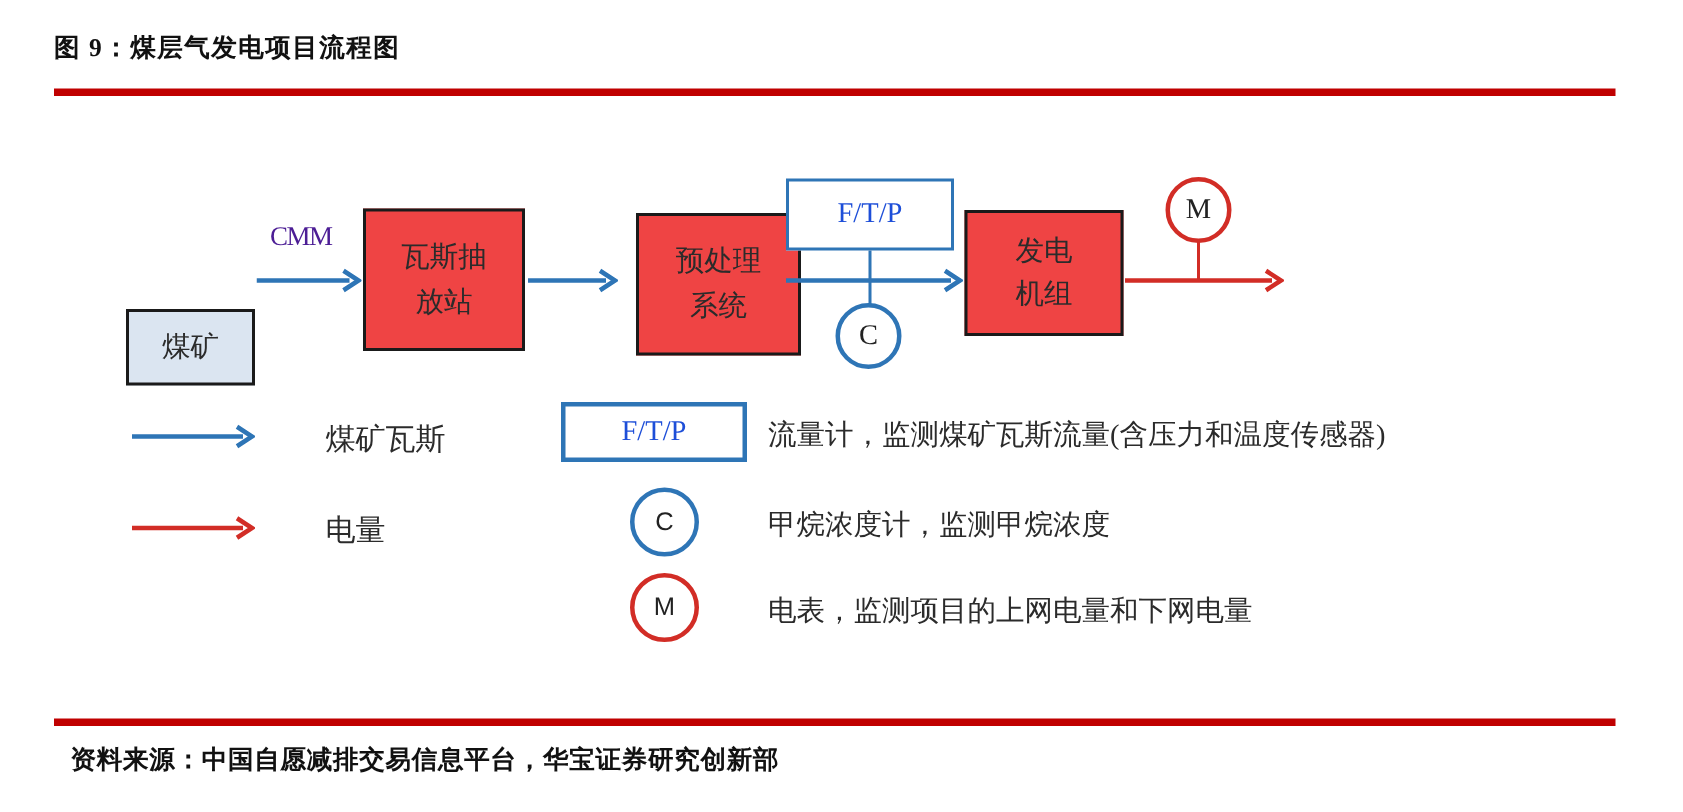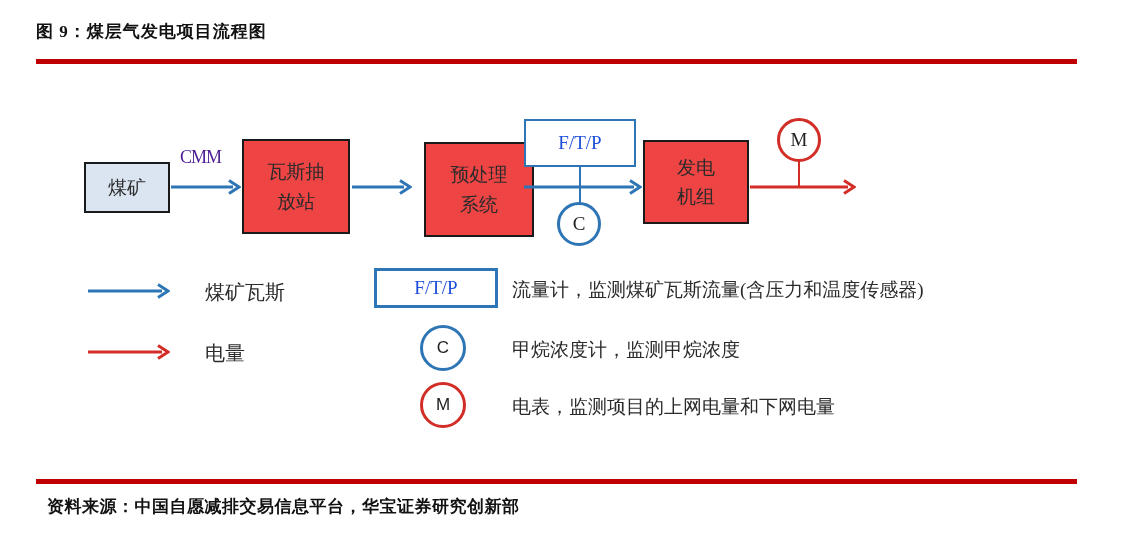--- a/index.html
+++ b/index.html
@@ -18,41 +18,41 @@
     position:absolute;left:36px;top:20px;font-size:17px;font-weight:700;
     color:#111;letter-spacing:1px;
   }
   .rule{position:absolute;height:5px;background:var(--rule-red,#c00000);}
   .box{
     position:absolute;border:2px solid var(--border-black,#1a1a1a);
     display:flex;align-items:center;justify-content:center;text-align:center;
     font-size:19px;line-height:1.55;white-space:pre-line;background:#ef4444;color:#2b2b2b;
     box-sizing:border-box;
   }
-  .box.fill{background:var(--node-fill-blue,#dbe5f1);}
+  .box.fill{background:var(--node-fill-blue,#dbe5f1);margin-top:44px;}
   .meter-box{
     position:absolute;border:2px solid var(--flow-blue,#2e75b6);background:#fff;
     display:flex;align-items:center;justify-content:center;
     font-size:19px;color:#1d4ed8;box-sizing:border-box;
   }
   .circle{
     position:absolute;border:3px solid var(--flow-blue,#2e75b6);border-radius:50%;
     background:#fff;display:flex;align-items:center;justify-content:center;
     font-size:19px;color:#222;box-sizing:border-box;
   }
   .circle.red{border-color:var(--flow-red,#d22d26);}
   .legend-circle{font-family:"Liberation Sans",sans-serif;font-size:17px;}
   .vline{position:absolute;width:2px;background:var(--flow-blue,#2e75b6);}
   .vline.red{background:var(--flow-red,#d22d26);}
   .arrow{position:absolute;display:block;}
   .arrow line,.arrow path{stroke:currentColor;stroke-width:3;fill:none;}
   .arrow-blue{color:var(--flow-blue,#2e75b6);}
   .arrow-red{color:var(--flow-red,#d22d26);}
   .cmm-label{position:absolute;font-size:18px;color:#4c1d95;letter-spacing:-1px;}
-  .legend-label{position:absolute;font-size:20px;color:#2b2b2b;}
+  .legend-label{position:absolute;font-size:20px;color:#2b2b2b;margin-left:12px;}
   .legend-desc{position:absolute;font-size:19px;color:#2b2b2b;}
   .source{
     position:absolute;left:47px;top:495px;font-size:17px;font-weight:700;color:#111;
     letter-spacing:0.5px;
   }
 </style>
 </head>
 <body>
 
 <div class="page">

